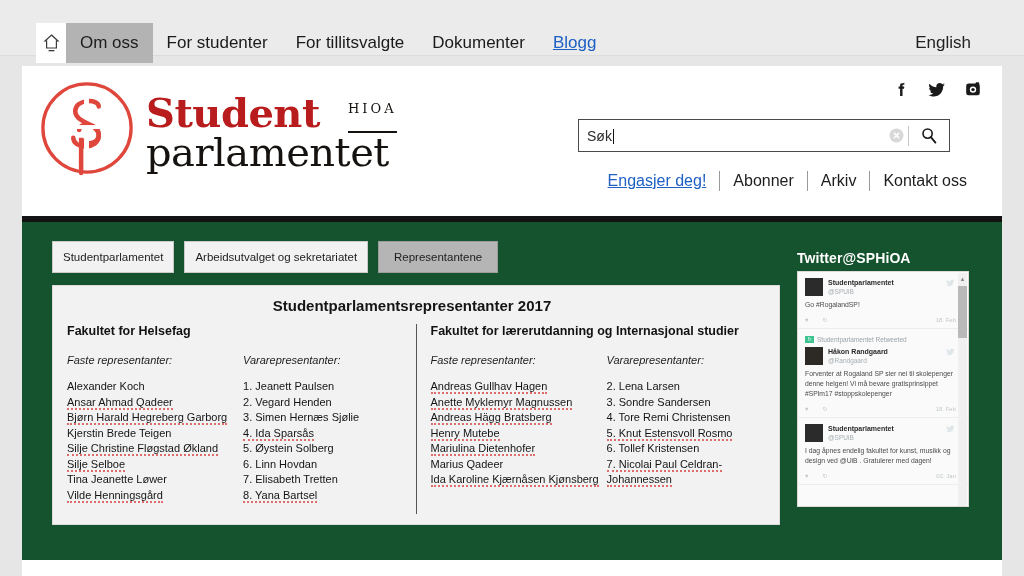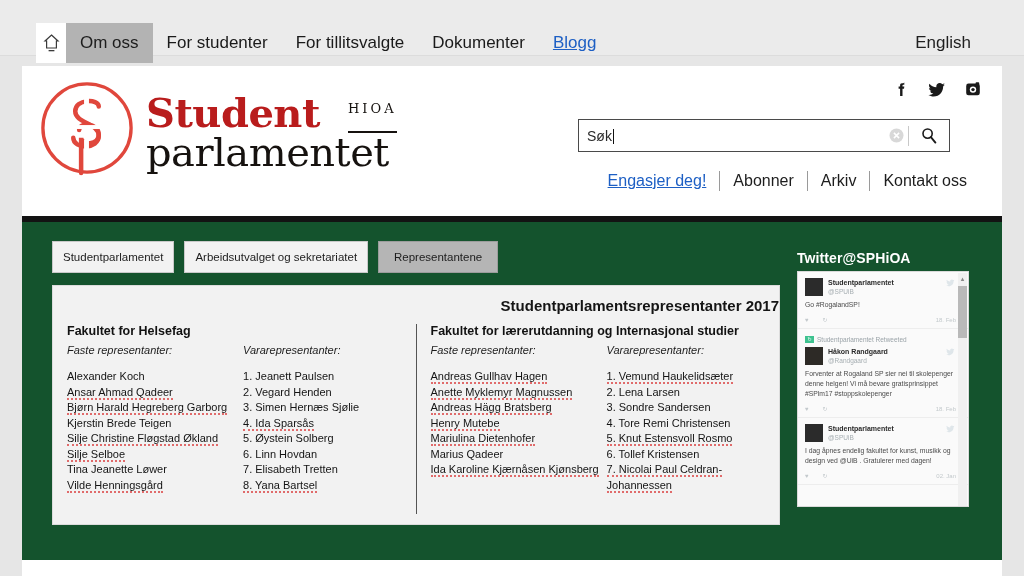--- a/index.html
+++ b/index.html
@@ -125,31 +125,31 @@
   }
   .tab.wide { min-width: 120px; }
   .tab.active { background: #b5b5b5; border-color: #9c9c9c; }
 
   .card {
     position: absolute; left: 30px; top: 63px;
     width: 728px; height: 240px;
     background: #f2f2f2; border: 1px solid #dcdcdc;
   }
   .card-title {
-    text-align: right; font-size: 15px; font-weight: bold;
-    color: #151515; padding: 11px 0 2px 0;
+    text-align: center; font-size: 15px; font-weight: bold;
+    color: #151515; padding: 11px 8px 2px 0;
   }
   .cols { display: flex; padding: 8px 0 0 0; height: 198px; }
   .col {
     flex: 1; padding: 0 10px 0 14px; position: relative;
   }
   .col + .col { border-left: 1px solid #555; }
   .fac-title {
     font-size: 12.5px; font-weight: bold; color: #121212;
-    margin-bottom: 6px; white-space: nowrap;
+    margin-bottom: 16px; white-space: nowrap;
   }
   .subcols { display: flex; }
   .subcol { flex: 1; }
   .subcol.nums { flex: 0 0 48%; }
   .sublabel {
     font-style: italic; font-size: 11px; color: #1c1c1c; margin-bottom: 13px;
   }
   .nm {
     font-size: 11px; color: #141414; line-height: 15.5px; white-space: nowrap;
   }
@@ -348,21 +348,20 @@
                 <div class="nm"><span class="sq">Andreas Gullhav Hagen</span></div>
                 <div class="nm"><span class="sq">Anette Myklemyr Magnussen</span></div>
                 <div class="nm"><span class="sq">Andreas Hägg Bratsberg</span></div>
                 <div class="nm"><span class="sq">Henry Mutebe</span></div>
                 <div class="nm"><span class="sq">Mariulina Dietenhofer</span></div>
                 <div class="nm">Marius Qadeer</div>
                 <div class="nm"><span class="sq">Ida Karoline Kjærnåsen Kjønsberg</span></div>
               </div>
               <div class="subcol nums">
                 <div class="sublabel">Vararepresentanter:</div>
-                <div class="nm"><span class="sq">1. Vemund Haukelidsæter</span></div>
                 <div class="nm">2. Lena Larsen</div>
                 <div class="nm">3. Sondre Sandersen</div>
                 <div class="nm">4. Tore Remi Christensen</div>
                 <div class="nm"><span class="sq">5. Knut Estensvoll Rosmo</span></div>
                 <div class="nm">6. Tollef Kristensen</div>
                 <div class="nm wrap"><span class="sq">7. Nicolai Paul Celdran-Johannessen</span></div>
               </div>
             </div>
           </div>
 

